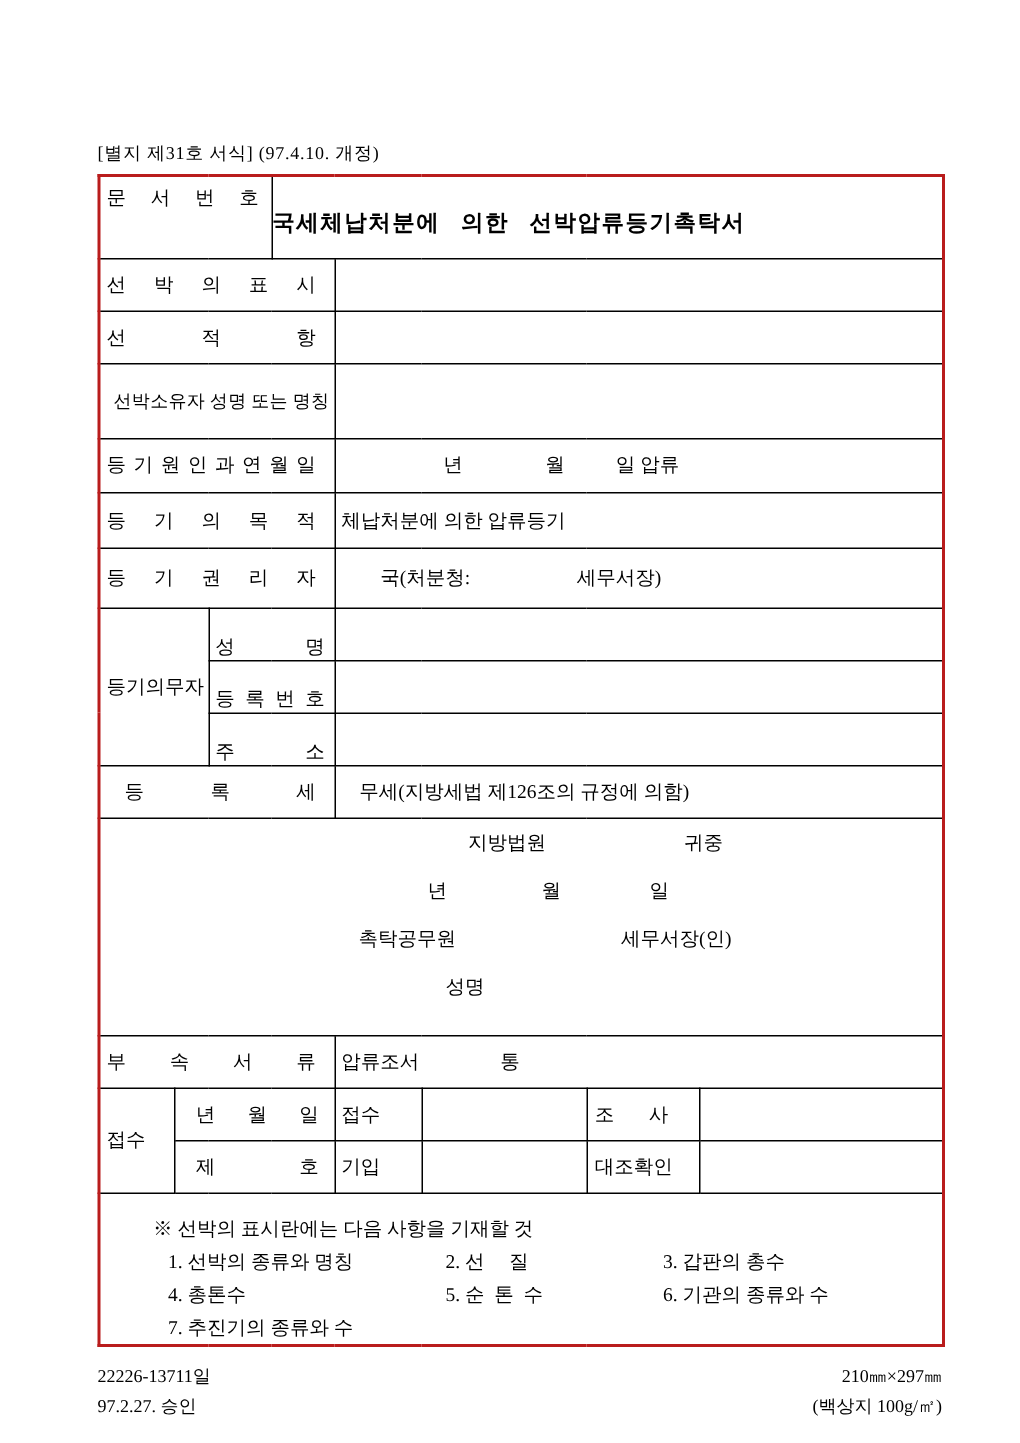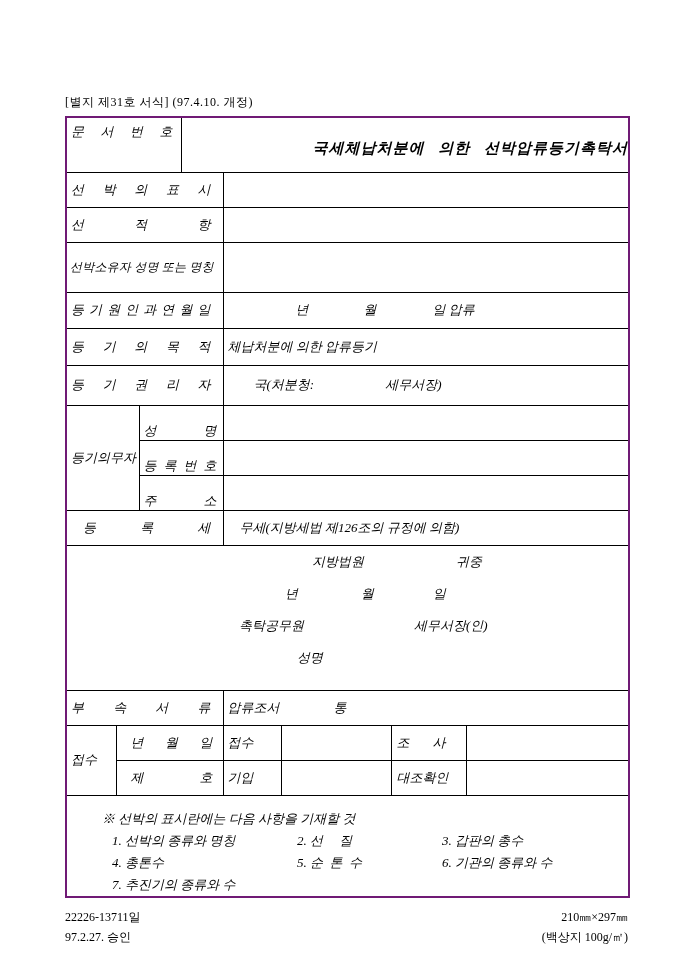--- a/index.html
+++ b/index.html
@@ -12,22 +12,21 @@
     position: relative;
   }
   .page { padding: 95px 0 0 65px; width: 620px; }
   .form-header { font-size: 12px; line-height: 14px; letter-spacing: 0.5px; }
 
   table.form-table {
     border-collapse: collapse;
     table-layout: fixed;
     width: 563px;
     margin-top: 7px;
-    border: 2px solid #701a75;
-    font-style: italic;
+    border: 2px solid #b91c1c;
   }
   td { border: 1px solid #000; vertical-align: middle; overflow: hidden; }
 
   
   tr.r1  td { height: 55px; }
   tr.r2  td { height: 35px; }
   tr.r3  td { height: 35px; }
   tr.r4  td { height: 32px; }
   tr.r5  td { height: 36px; }
   tr.r6  td { height: 37px; }
@@ -47,42 +46,42 @@
     padding: 0 12px 0 4px;
     white-space: nowrap;
   }
   .lbl-top {
     vertical-align: top;
     text-align: justify; text-align-last: justify;
     padding: 5px 8px 0 4px;
     white-space: nowrap;
   }
   .tight {
-    text-align: left; text-align-last: auto;
+    text-align: right; text-align-last: auto;
     font-size: 12px; padding: 16px 3px;
     white-space: nowrap; letter-spacing: 0.2px;
   }
   .lbl2 { padding: 0 3px 0 4px; white-space: nowrap; }
   .sublbl {
     text-align: justify; text-align-last: justify;
     padding: 16px 6px 0 4px; white-space: nowrap;
   }
   .lbl-mid {
     text-align: justify; text-align-last: justify;
     padding: 0 10px 0 14px; white-space: nowrap;
   }
   .small-lbl { padding: 0 3px 0 4px; white-space: nowrap; }
   .check-lbl {
     text-align: justify; text-align-last: justify;
     padding: 0 20px 0 5px; white-space: nowrap;
   }
   .receipt-a { padding-left: 4px; }
 
   .title-cell {
-    text-align: right;
+    text-align: left;
     font-weight: bold;
     font-size: 15px;
     letter-spacing: 1px;
     word-spacing: 9px;
     padding-top: 8px;
   }
   .val { padding: 0; }
   .pad4 { padding-left: 4px; }
   .gap-line span { display: inline-block; white-space: pre; }
 
@@ -147,21 +146,21 @@
     </tr>
 
     <tr class="r4">
       <td colspan="4" class="lbl tight">선박소유자 성명 또는 명칭</td>
       <td colspan="4" class="val"></td>
     </tr>
 
     <tr class="r5">
       <td colspan="4" class="lbl">등 기 원 인 과 연 월 일</td>
       <td colspan="4" class="val gap-line">
-        <span style="margin-left:72px">년</span><span style="margin-left:55px">월</span><span style="margin-left:56px">일 압류</span>
+        <span style="margin-left:72px">년</span><span style="margin-left:55px">월</span><span style="margin-left:34px">일 압류</span>
       </td>
     </tr>
 
     <tr class="r6">
       <td colspan="4" class="lbl">등 기 의 목 적</td>
       <td colspan="4" class="val pad4">체납처분에 의한 압류등기</td>
     </tr>
 
     <tr class="r7">
       <td colspan="4" class="lbl">등 기 권 리 자</td>

